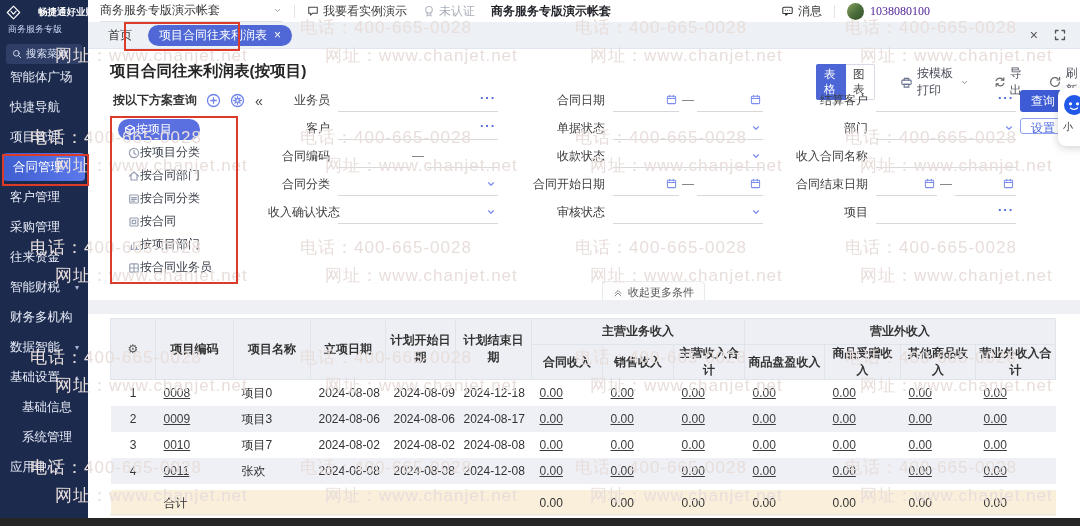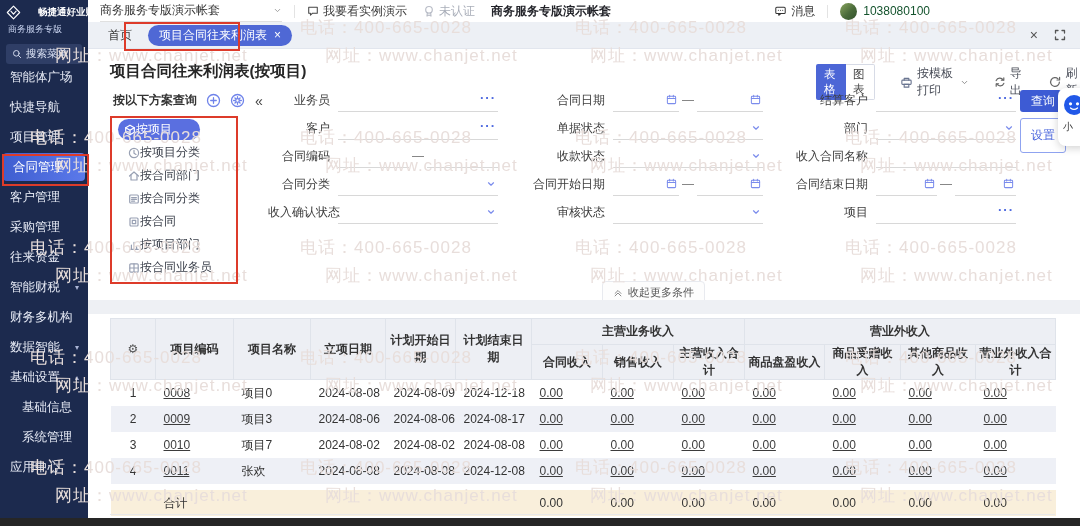--- a/index.html
+++ b/index.html
@@ -15,29 +15,29 @@
   #logo .nm{font-size:9.5px;font-weight:bold;color:#fff;white-space:nowrap;}
   #logo .ed{font-size:9px;color:#c9d4f0;margin:3px 0 0 2px;}
   #side-search{margin:8px 6px 0 6px;height:20px;background:#2f3e66;border-radius:3px;display:flex;align-items:center;gap:4px;padding:0 6px;font-size:10.5px;color:#dde4f6;}
   #side-menu{position:absolute;left:0;top:62px;width:88px;}
   .side-item{height:30px;display:flex;align-items:center;padding-left:10px;font-size:12.5px;color:#e6eaf5;cursor:pointer;position:relative;}
   .side-item.indent{padding-left:22px;}
   .side-item.active{background:linear-gradient(90deg,#3f5ed0,#5b79ea);border-radius:4px;margin:1px 3px;height:28px;color:#fff;}
   .side-item .arr{margin-left:auto;margin-right:9px;font-size:8px;color:#aab4d4;}
 
   
-  #topbar{position:absolute;left:88px;top:0;width:868px;height:22px;background:#fff;border-bottom:1px solid #ececec;display:flex;align-items:center;z-index:10;}
+  #topbar{position:absolute;left:88px;top:0;width:868px;height:22px;background:#fff;border-bottom:1px solid #ececec;display:flex;align-items:center;z-index:10;font-family:Liberation Serif, serif;}
   #acct{margin-left:12px;width:182px;height:20px;display:flex;align-items:center;justify-content:space-between;border-bottom:1px solid #e0e0e0;color:#333;}
   .vdiv{width:1px;height:13px;background:#e3e3e3;margin:0 12px;}
   .tb-item{display:flex;align-items:center;gap:4px;color:#3a3a3a;}
   #cert{color:#a9aeb9;margin-left:16px;}
   #ws{margin-left:16px;font-weight:bold;color:#23242a;}
   #tb-right{margin-left:auto;display:flex;align-items:center;margin-right:26px;}
   #avatar{width:17px;height:17px;border-radius:50%;background:linear-gradient(135deg,#8aa55f,#4a6b3a 55%,#31512c);margin:0 6px 0 0;}
-  #uid{color:#14532d;}
+  #uid{color:#4c1d95;}
 
   
   #tabbar{position:absolute;left:88px;top:22px;width:992px;height:26px;background:#edf0f5;border-bottom:1px solid #e2e6ee;display:flex;align-items:center;z-index:10;}
   #tab-home{margin-left:20px;color:#333;}
   #tab-pill{margin-left:16px;height:21px;background:#4f68d5;color:#fff;border-radius:11px;display:flex;align-items:center;gap:7px;padding:0 11px;font-size:12px;}
   #tb-ctrl{margin-left:auto;display:flex;align-items:center;gap:16px;margin-right:14px;color:#555;}
   #tb-ctrl .x{font-size:14px;line-height:1;}
 
   
   #content{position:absolute;left:88px;top:48px;width:992px;height:470px;background:#fff;z-index:8;}
@@ -68,21 +68,21 @@
   .c2 .f-label{width:107px;} .c2 .f-ctrl{width:150px;}
   .c3 .f-label{width:105px;} .c3 .f-ctrl{width:140px;}
   .f-ctrl{position:relative;height:24px;border-bottom:1px solid #d8d8d8;display:flex;align-items:center;justify-content:flex-end;padding-right:2px;box-sizing:border-box;}
   .f-ctrl.range{border-bottom:none;justify-content:space-between;padding-right:0;}
   .r-part{flex:1;height:24px;border-bottom:1px solid #d8d8d8;display:flex;align-items:center;justify-content:flex-end;padding-right:2px;box-sizing:border-box;}
   .r-dash{width:18px;text-align:center;color:#777;}
   .dots{color:#4f6ae0;font-weight:bold;font-size:13px;letter-spacing:1px;position:relative;top:-2px;}
   .chev{color:#7b8cec;} .cal{color:#7b8cec;}
 
   #btn-query{position:absolute;left:932px;top:42px;width:46px;height:22px;background:#3d5bd4;color:#fff;border:none;border-radius:3px;font-size:12px;cursor:pointer;}
-  #btn-set{position:absolute;left:932px;top:70px;width:46px;height:35px;background:#fff;color:#4a66dd;border:1px solid #8fa3f0;border-radius:3px;font-size:12px;box-sizing:border-box;cursor:pointer;}
+  #btn-set{position:absolute;left:932px;top:70px;width:46px;height:16px;background:#fff;color:#4a66dd;border:1px solid #8fa3f0;border-radius:3px;font-size:12px;box-sizing:border-box;cursor:pointer;}
   #collapse{position:absolute;left:514px;top:233px;display:flex;align-items:center;gap:5px;padding:3px 10px;font-size:11px;color:#555;background:#fdfdfd;border:1px solid #e8eaef;border-radius:4px;cursor:pointer;}
   #gray-band{position:absolute;left:0;top:252px;width:992px;height:14px;background:#eef0f4;}
 
   
   #rpt{position:absolute;left:22px;top:270px;width:945px;border-collapse:collapse;table-layout:fixed;}
   #rpt th{background:#edeff4;border:1px solid #dfe3ea;height:25px;font-size:12px;font-weight:bold;color:#333;text-align:center;padding:0 2px;}
   #rpt td{height:26px;font-size:12px;color:#333;padding:0 8px;overflow:hidden;white-space:nowrap;}
   #rpt tr.r-even td{background:#eef0f6;}
   #rpt tr.spacer td{height:6px;padding:0;background:#fff;}
   #rpt tr.total td{background:#f9efdb;}

